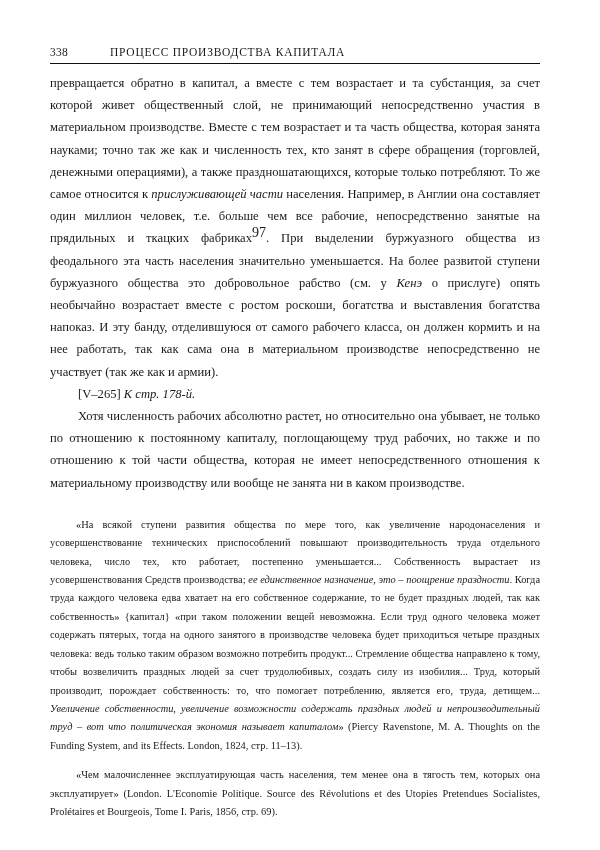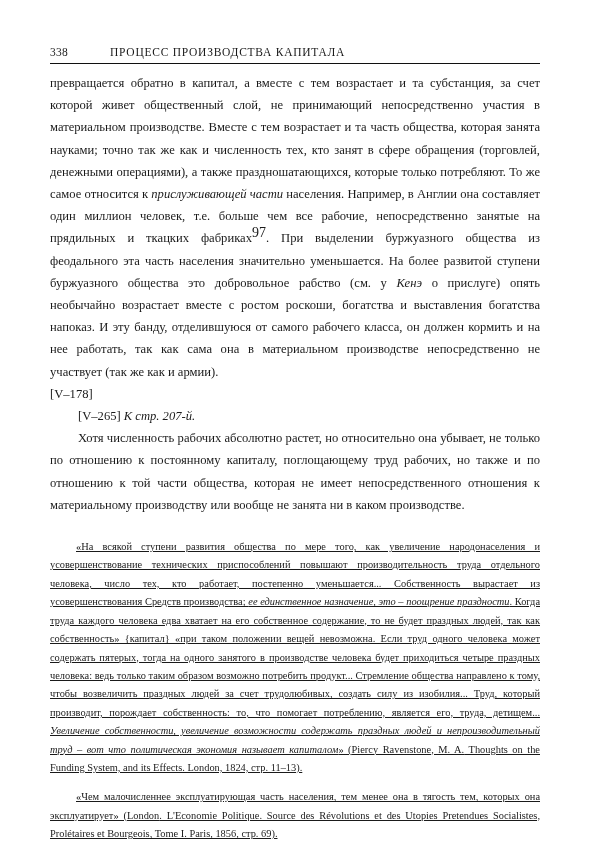--- a/index.html
+++ b/index.html
@@ -91,21 +91,20 @@
 
   .marker-line {
     font-size: 12.6px;
     line-height: 22.2px;
     text-indent: 0;
   }
 
   
   .quote-block {
     margin-top: 22px;
-    text-decoration: underline;
   }
   .quote-block p {
     font-size: 10.4px;
     line-height: 18.4px;
     text-align: justify;
   }
   .quote-block p.indent {
     text-indent: 26px;
   }
   .quote-gap {
@@ -122,23 +121,22 @@
   <div class="running-head">
     <span class="folio">338</span>
     <span class="head-title">ПРОЦЕСС ПРОИЗВОДСТВА КАПИТАЛА</span>
   </div>
   <div class="head-rule"></div>
 
   <div class="body-col">
 
     <p class="noindent"><span>превращается обратно в капитал, а вместе с тем возрастает и та субстанция, за счет которой живет общественный слой, не принимающий непосредственно участия в материальном производстве. Вместе с тем возрастает и та часть общества, которая занята науками; точно так же как и численность тех, кто занят в сфере обращения (торговлей, денежными операциями), а также праздношатающихся, которые только потребляют. То же самое относится к </span><span class="it">прислуживающей части</span><span> населения. Например, в Англии она составляет один миллион человек, т.е. больше чем все рабочие, непосредственно занятые на прядильных и ткацких фабриках</span><sup class="fn">97</sup><span>. При выделении буржуазного общества из феодального эта часть населения значительно уменьшается. На более развитой ступени буржуазного общества это добровольное рабство (см. у </span><span class="it">Кенэ</span><span> о прислуге) опять необычайно возрастает вместе с ростом роскоши, богатства и выставления богатства напоказ. И эту банду, отделившуюся от самого рабочего класса, он должен кормить и на нее работать, так как сама она в материальном производстве непосредственно не участвует (так же как и армии).</span></p>
 
-    <p class="marker-line">[V–178]</p>
 
-    <p class="indent"><span>[V–265]</span><span> </span><span class="it">К стр. 207-й.</span></p>
+    <p class="indent"><span>[V–265]</span><span> </span><span class="it">К стр. 178-й.</span></p>
 
     <p class="indent">Хотя численность рабочих абсолютно растет, но относительно она убывает, не только по отношению к постоянному капиталу, поглощающему труд рабочих, но также и по отношению к той части общества, которая не имеет непосредственного отношения к материальному производству или вообще не занята ни в каком производстве.</p>
 
     <div class="quote-block">
 
       <p class="indent"><span>«На всякой ступени развития общества по мере того, как увеличение народонаселения и усовершенствование технических приспособлений повышают производительность труда отдельного человека, число тех, кто работает, постепенно уменьшается... Собственность вырастает из усовершенствования Средств производства; </span><span class="it">ее единственное назначение, это – поощрение праздности</span><span>. Когда труда каждого человека едва хватает на его собственное содержание, то не будет праздных людей, так как собственность» {капитал} «при таком положении вещей невозможна. Если труд одного человека может содержать пятерых, тогда на одного занятого в производстве человека будет приходиться четыре праздных человека: ведь только таким образом возможно потребить продукт... Стремление общества направлено к тому, чтобы возвеличить праздных людей за счет трудолюбивых, создать силу из изобилия... Труд, который производит, порождает собственность: то, что помогает потреблению, является его, труда, детищем... </span><span class="it">Увеличение собственности, увеличение возможности содержать праздных людей и непроизводительный труд – вот что политическая экономия называет капиталом</span><span>» (</span><span class="it lat">Piercy Ravenstone, M. A.</span><span class="lat"> Thoughts on the Funding System, and its Effects. London, 1824, стр. 11–13).</span></p>
 
       <div class="quote-gap"></div>
 
       <p class="indent"><span>«Чем малочисленнее эксплуатирующая часть населения, тем менее она в тягость тем, которых она эксплуатирует» (</span><span class="it lat">London</span><span class="lat">. L'Economie Politique. Source des Révolutions et des Utopies Pretendues Socialistes, Prolétaires et Bourgeois, Tome I. Paris, 1856, стр. 69).</span></p>

